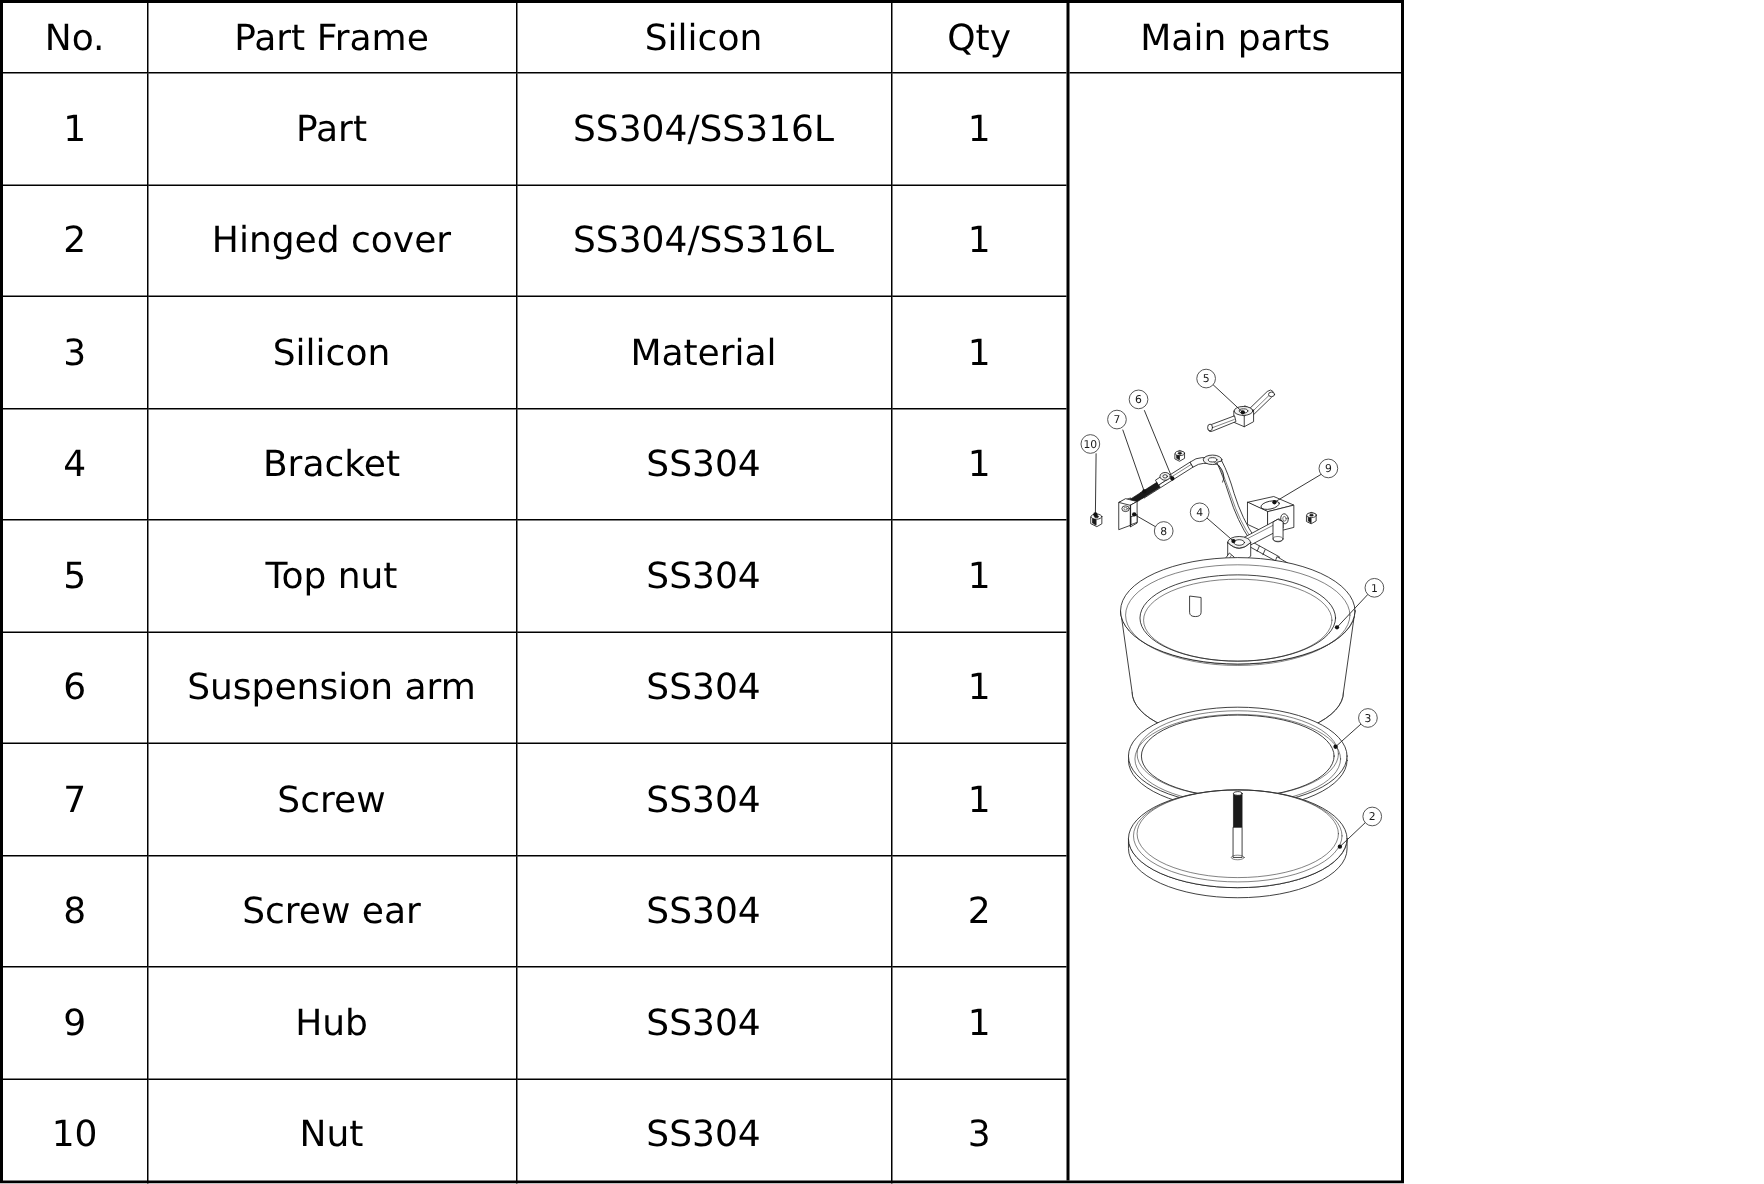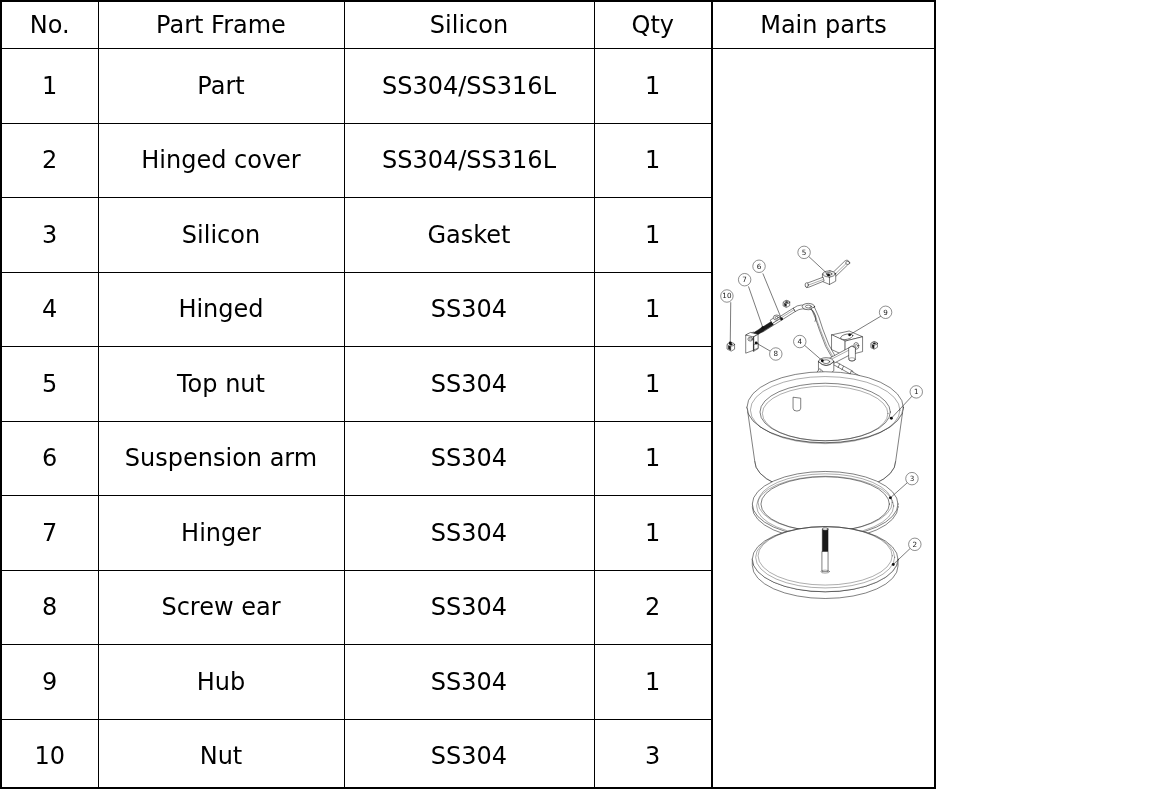--- a/index.html
+++ b/index.html
@@ -110,44 +110,44 @@
         </tr>
         <tr>
           <td>2</td>
           <td>Hinged cover</td>
           <td>SS304/SS316L</td>
           <td>1</td>
         </tr>
         <tr>
           <td>3</td>
           <td>Silicon</td>
-          <td>Gasket</td>
+          <td>Material</td>
           <td>1</td>
         </tr>
         <tr>
           <td>4</td>
-          <td>Hinged</td>
+          <td>Bracket</td>
           <td>SS304</td>
           <td>1</td>
         </tr>
         <tr>
           <td>5</td>
           <td>Top nut</td>
           <td>SS304</td>
           <td>1</td>
         </tr>
         <tr>
           <td>6</td>
           <td>Suspension arm</td>
           <td>SS304</td>
           <td>1</td>
         </tr>
         <tr>
           <td>7</td>
-          <td>Hinger</td>
+          <td>Screw</td>
           <td>SS304</td>
           <td>1</td>
         </tr>
         <tr>
           <td>8</td>
           <td>Screw ear</td>
           <td>SS304</td>
           <td>2</td>
         </tr>
         <tr>

